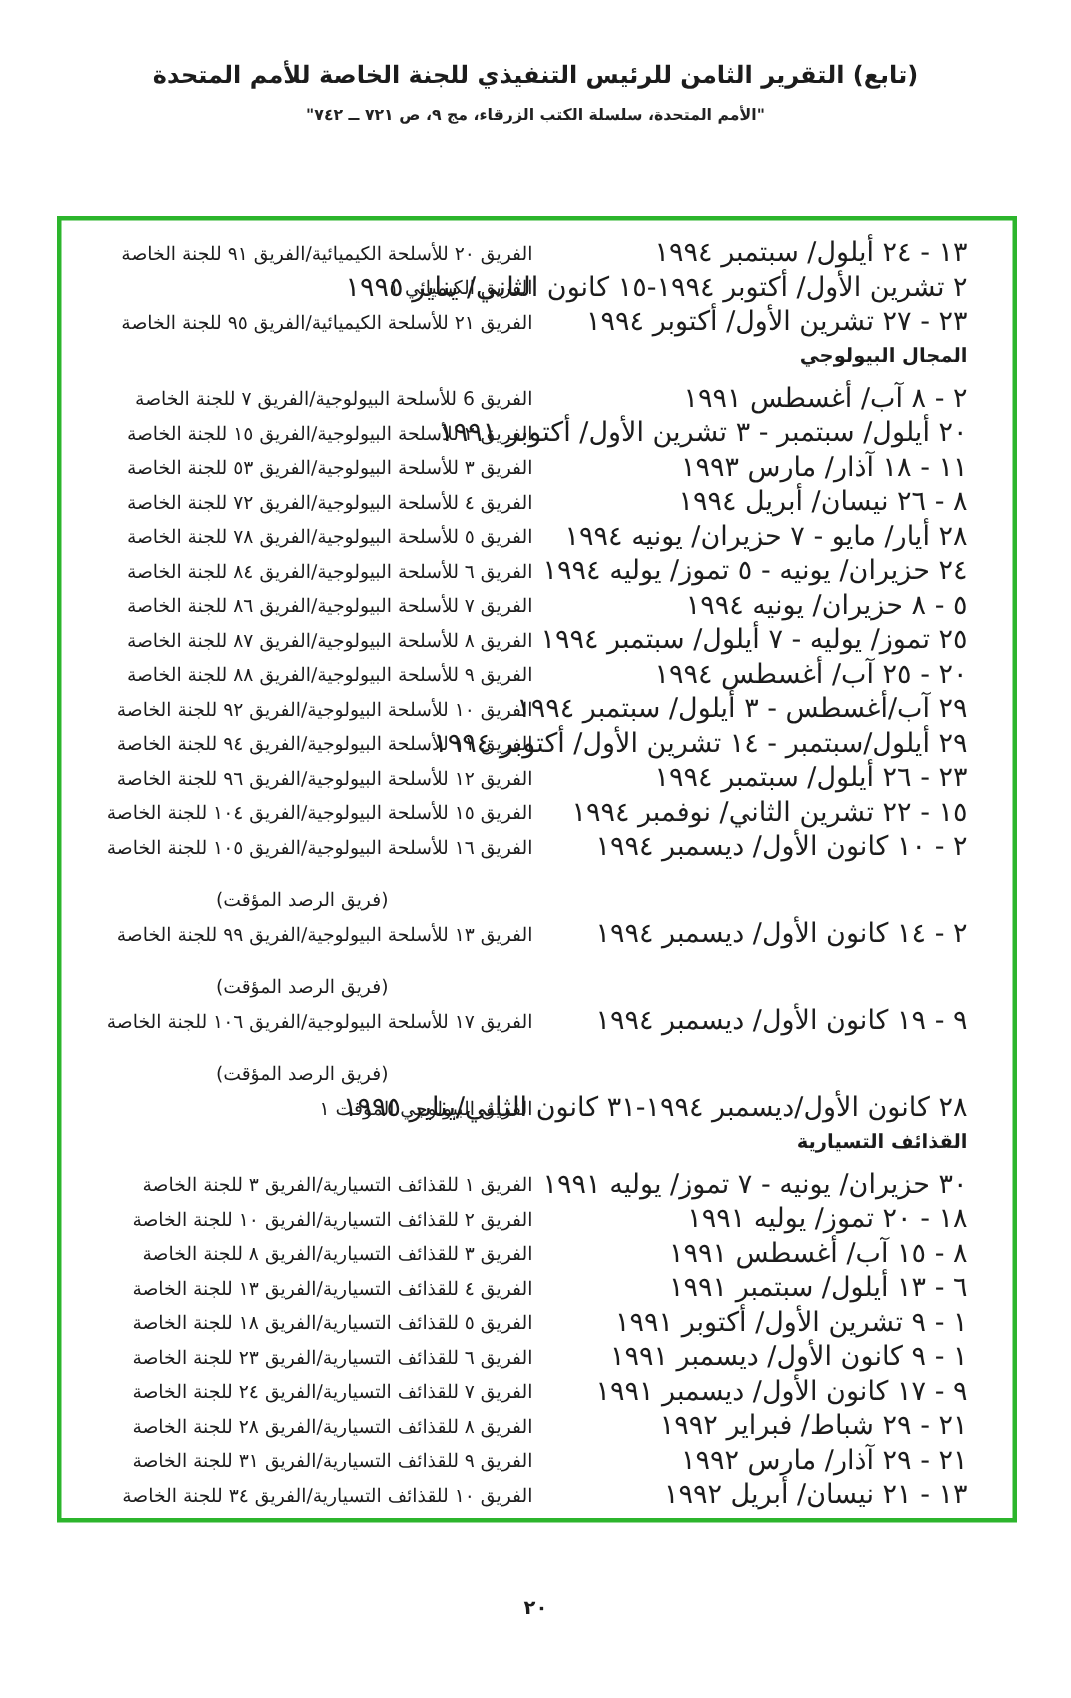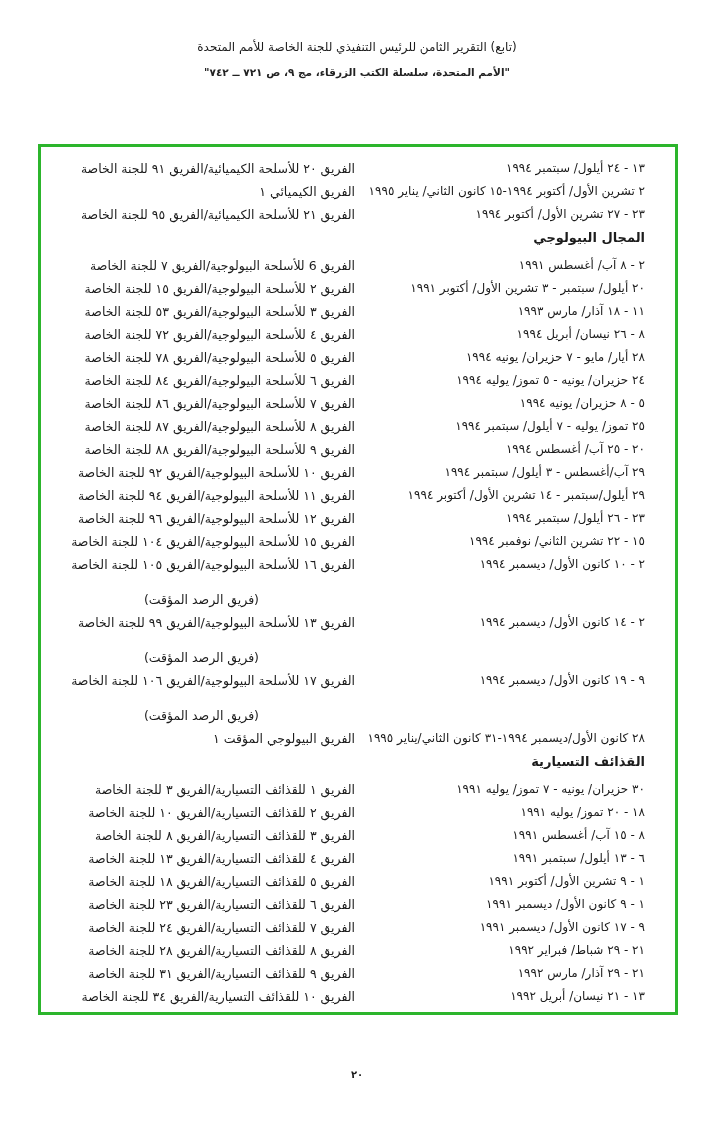--- a/index.html
+++ b/index.html
@@ -11,21 +11,21 @@
     font-family: "DejaVu Sans", sans-serif;
   }
   .page {
     position: relative;
     width: 714px; height: 1132px;
     direction: rtl;
     overflow: hidden;
     background: #ffffff;
   }
   .doc-header { text-align: center; padding-top: 40px; }
-  .doc-title  { font-size: 12px; font-weight: 400; }
+  .doc-title  { font-size: 16px; font-weight: 700; }
   .doc-date   { font-size: 13.5px; font-weight: 700; margin-top: 12px; }
   .doc-source { font-size: 10.5px; font-weight: 700; margin-top: 12px; color: #222; }
 
   .green-box {
     position: absolute;
     top: 144px; right: 36px;
     width: 640px; height: 871px;
     border: 3px solid #2cb52c;
     padding: 14px 30px 0 12px;
     overflow: hidden;
@@ -39,37 +39,37 @@
   .row {
     display: flex;
     align-items: flex-start;
     margin-bottom: 8px;
     font-size: 12.5px;
     line-height: 15px;
   }
   .cell-date {
     flex: 0 0 290px;
     width: 290px;
-    font-size: 12px;
+    font-size: 18px;
     white-space: nowrap;
   }
   .cell-team { flex: 1; min-width: 0; }
   .team-text { white-space: nowrap; display: block; }
   .team-note {
     display: block;
     margin-top: 20px;
     padding-right: 96px;
     white-space: nowrap;
   }
 
   .page-footer {
     position: absolute;
     bottom: 52px; left: 0; right: 0;
     text-align: center;
-    font-size: 10px; font-weight: 700; margin-top: 11px;
+    font-size: 13px; font-weight: 700; margin-top: 11px;
   }
 </style>
 </head>
 <body>
 
 <div class="page">
 
   <div class="doc-header">
     <div class="doc-title">(تابع) التقرير الثامن للرئيس التنفيذي للجنة الخاصة للأمم المتحدة</div>
     <div class="doc-source">"الأمم المتحدة، سلسلة الكتب الزرقاء، مج ٩، ص ٧٢١ ــ ٧٤٢"</div>

